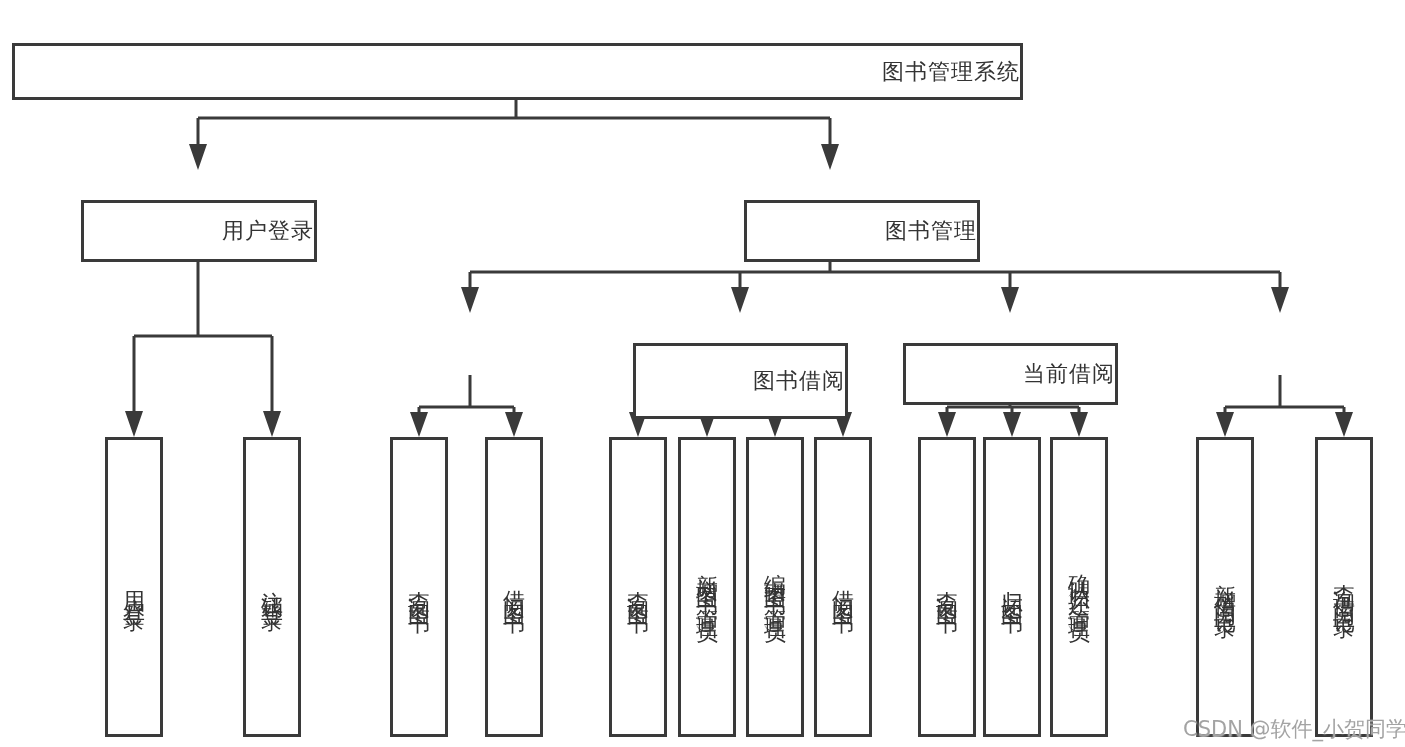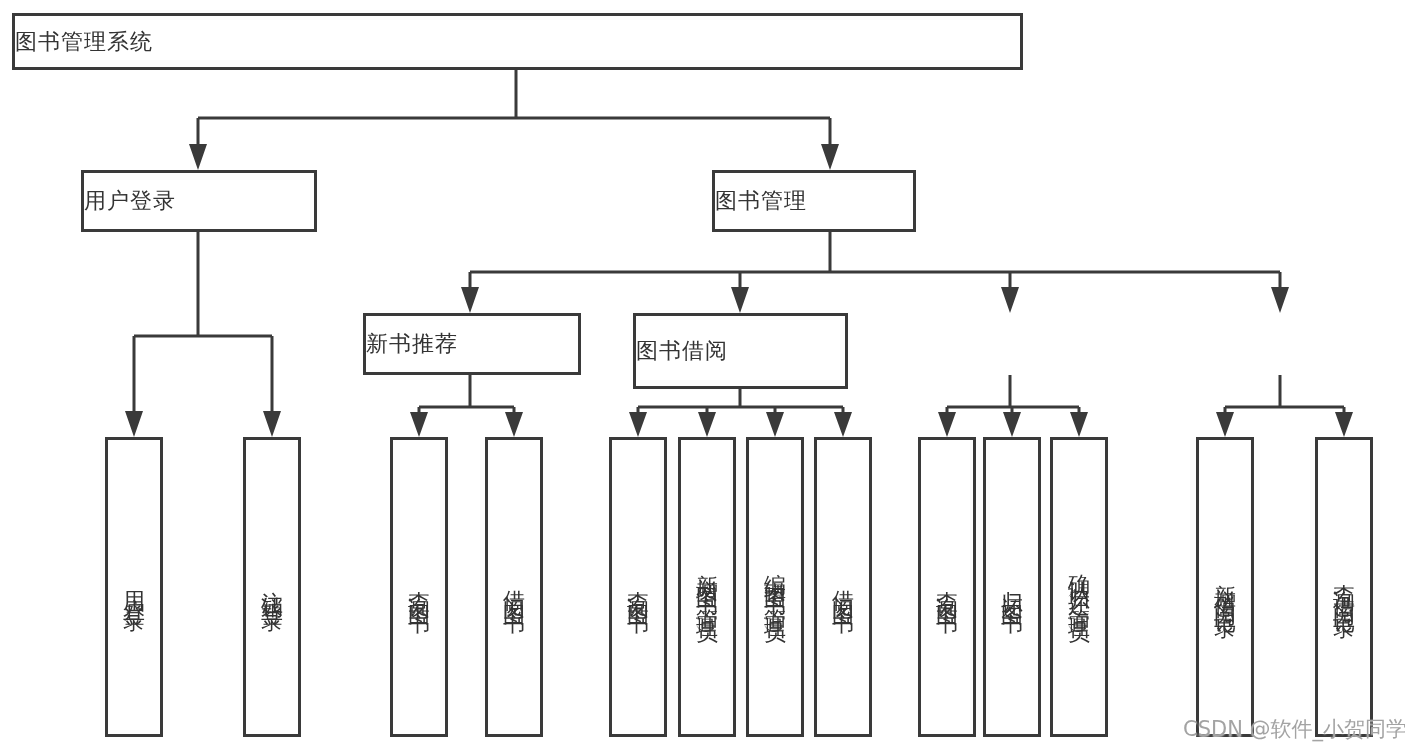--- a/index.html
+++ b/index.html
@@ -18,25 +18,26 @@
   svg.connectors{
     position:absolute;left:0;top:0;
     width:1405px;height:747px;
     pointer-events:none;
   }
   .box{
     position:absolute;
     box-sizing:border-box;
     border:3px solid var(--line);
     background:#ffffff;
-    display:flex;align-items:center;justify-content:flex-start;
+    display:flex;align-items:center;justify-content:flex-end;
     color:var(--text);
     font-size:22px;
     letter-spacing:1px;
     white-space:nowrap;
+    margin-top:30px;
   }
   .leaf{
     position:absolute;
     box-sizing:border-box;
     border:3px solid var(--line);
     background:#ffffff;
     display:flex;align-items:center;justify-content:center;
     width:58px;height:300px;
     top:437px;
   }
@@ -106,29 +107,29 @@
     "></path>
   </svg>
 
   <div class="box" style="left:12px;top:13px;width:1011px;height:57px">
     <span>图书管理系统</span>
   </div>
 
   <div class="box" style="left:81px;top:170px;width:236px;height:62px">
     <span>用户登录</span>
   </div>
-  <div class="box" style="left:712px;top:170px;width:204px;height:62px">
+  <div class="box" style="left:744px;top:170px;width:236px;height:62px">
     <span>图书管理</span>
   </div>
 
-  <div class="box" style="left:363px;top:313px;width:218px;height:62px">
-    <span>新书推荐</span>
-  </div>
   <div class="box" style="left:633px;top:313px;width:215px;height:76px">
     <span>图书借阅</span>
+  </div>
+  <div class="box" style="left:903px;top:313px;width:215px;height:62px">
+    <span>当前借阅</span>
   </div>
 
   <div class="leaf" style="left:105px">
     <span class="vtext">用户登录</span>
   </div>
   <div class="leaf" style="left:243px">
     <span class="vtext">注销登录</span>
   </div>
   <div class="leaf" style="left:390px">
     <span class="vtext">查询图书</span>

